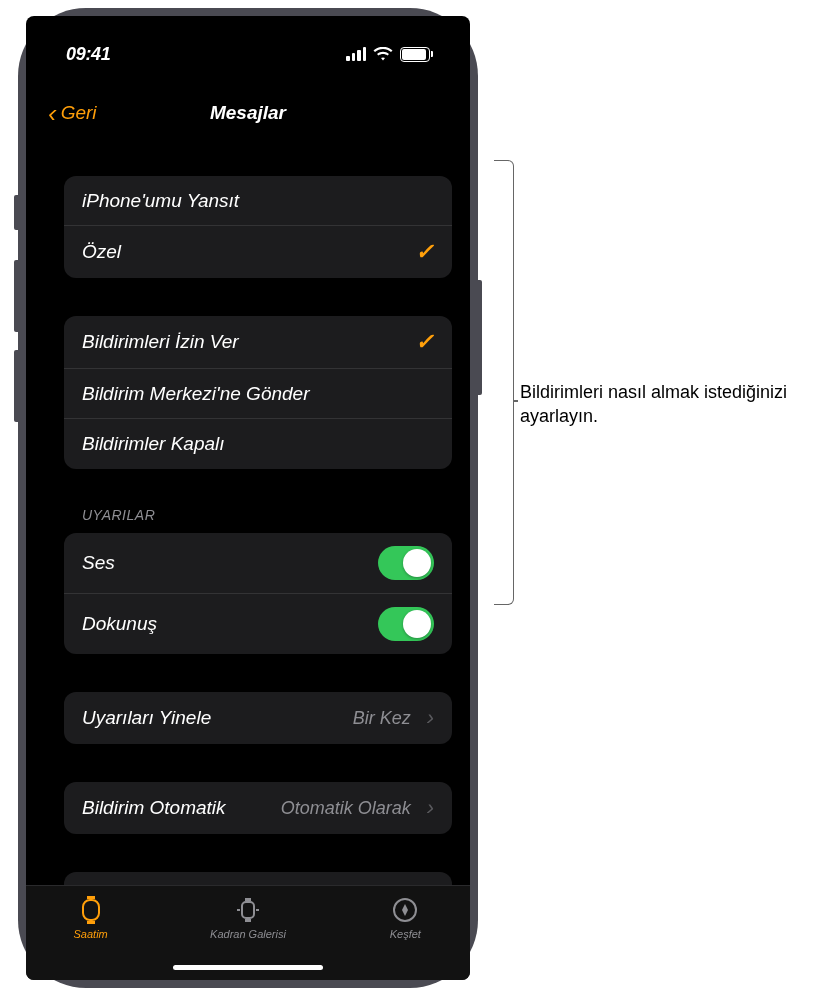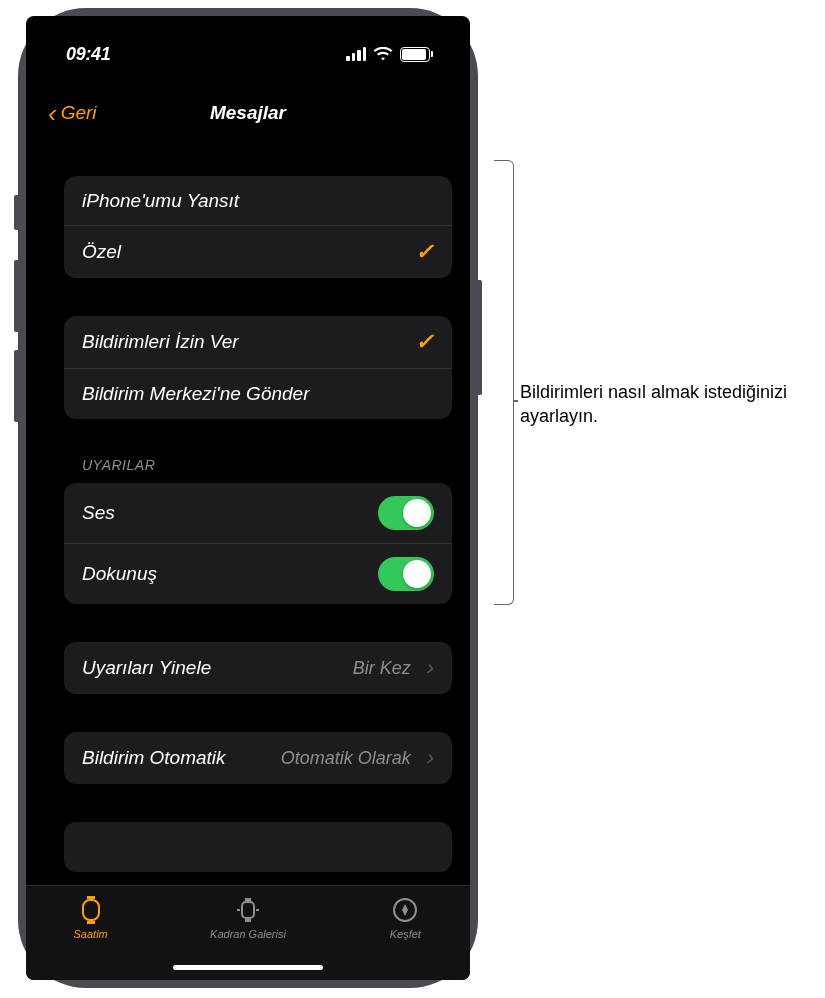--- a/index.html
+++ b/index.html
@@ -414,20 +414,23 @@
       </div>
 
       <div class="list-group">
         <div class="list-item">
           <span class="list-item-label">Bildirimleri İzin Ver</span>
           <span class="checkmark">✓</span>
         </div>
         <div class="list-item">
           <span class="list-item-label">Bildirim Merkezi'ne Gönder</span>
         </div>
+        <div class="list-item">
+          <span class="list-item-label">Bildirimler Kapalı</span>
+        </div>
       </div>
 
       <div class="section-header">UYARILAR</div>
       <div class="list-group">
         <div class="list-item">
           <span class="list-item-label">Ses</span>
           <div class="toggle"></div>
         </div>
         <div class="list-item">
           <span class="list-item-label">Dokunuş</span>

